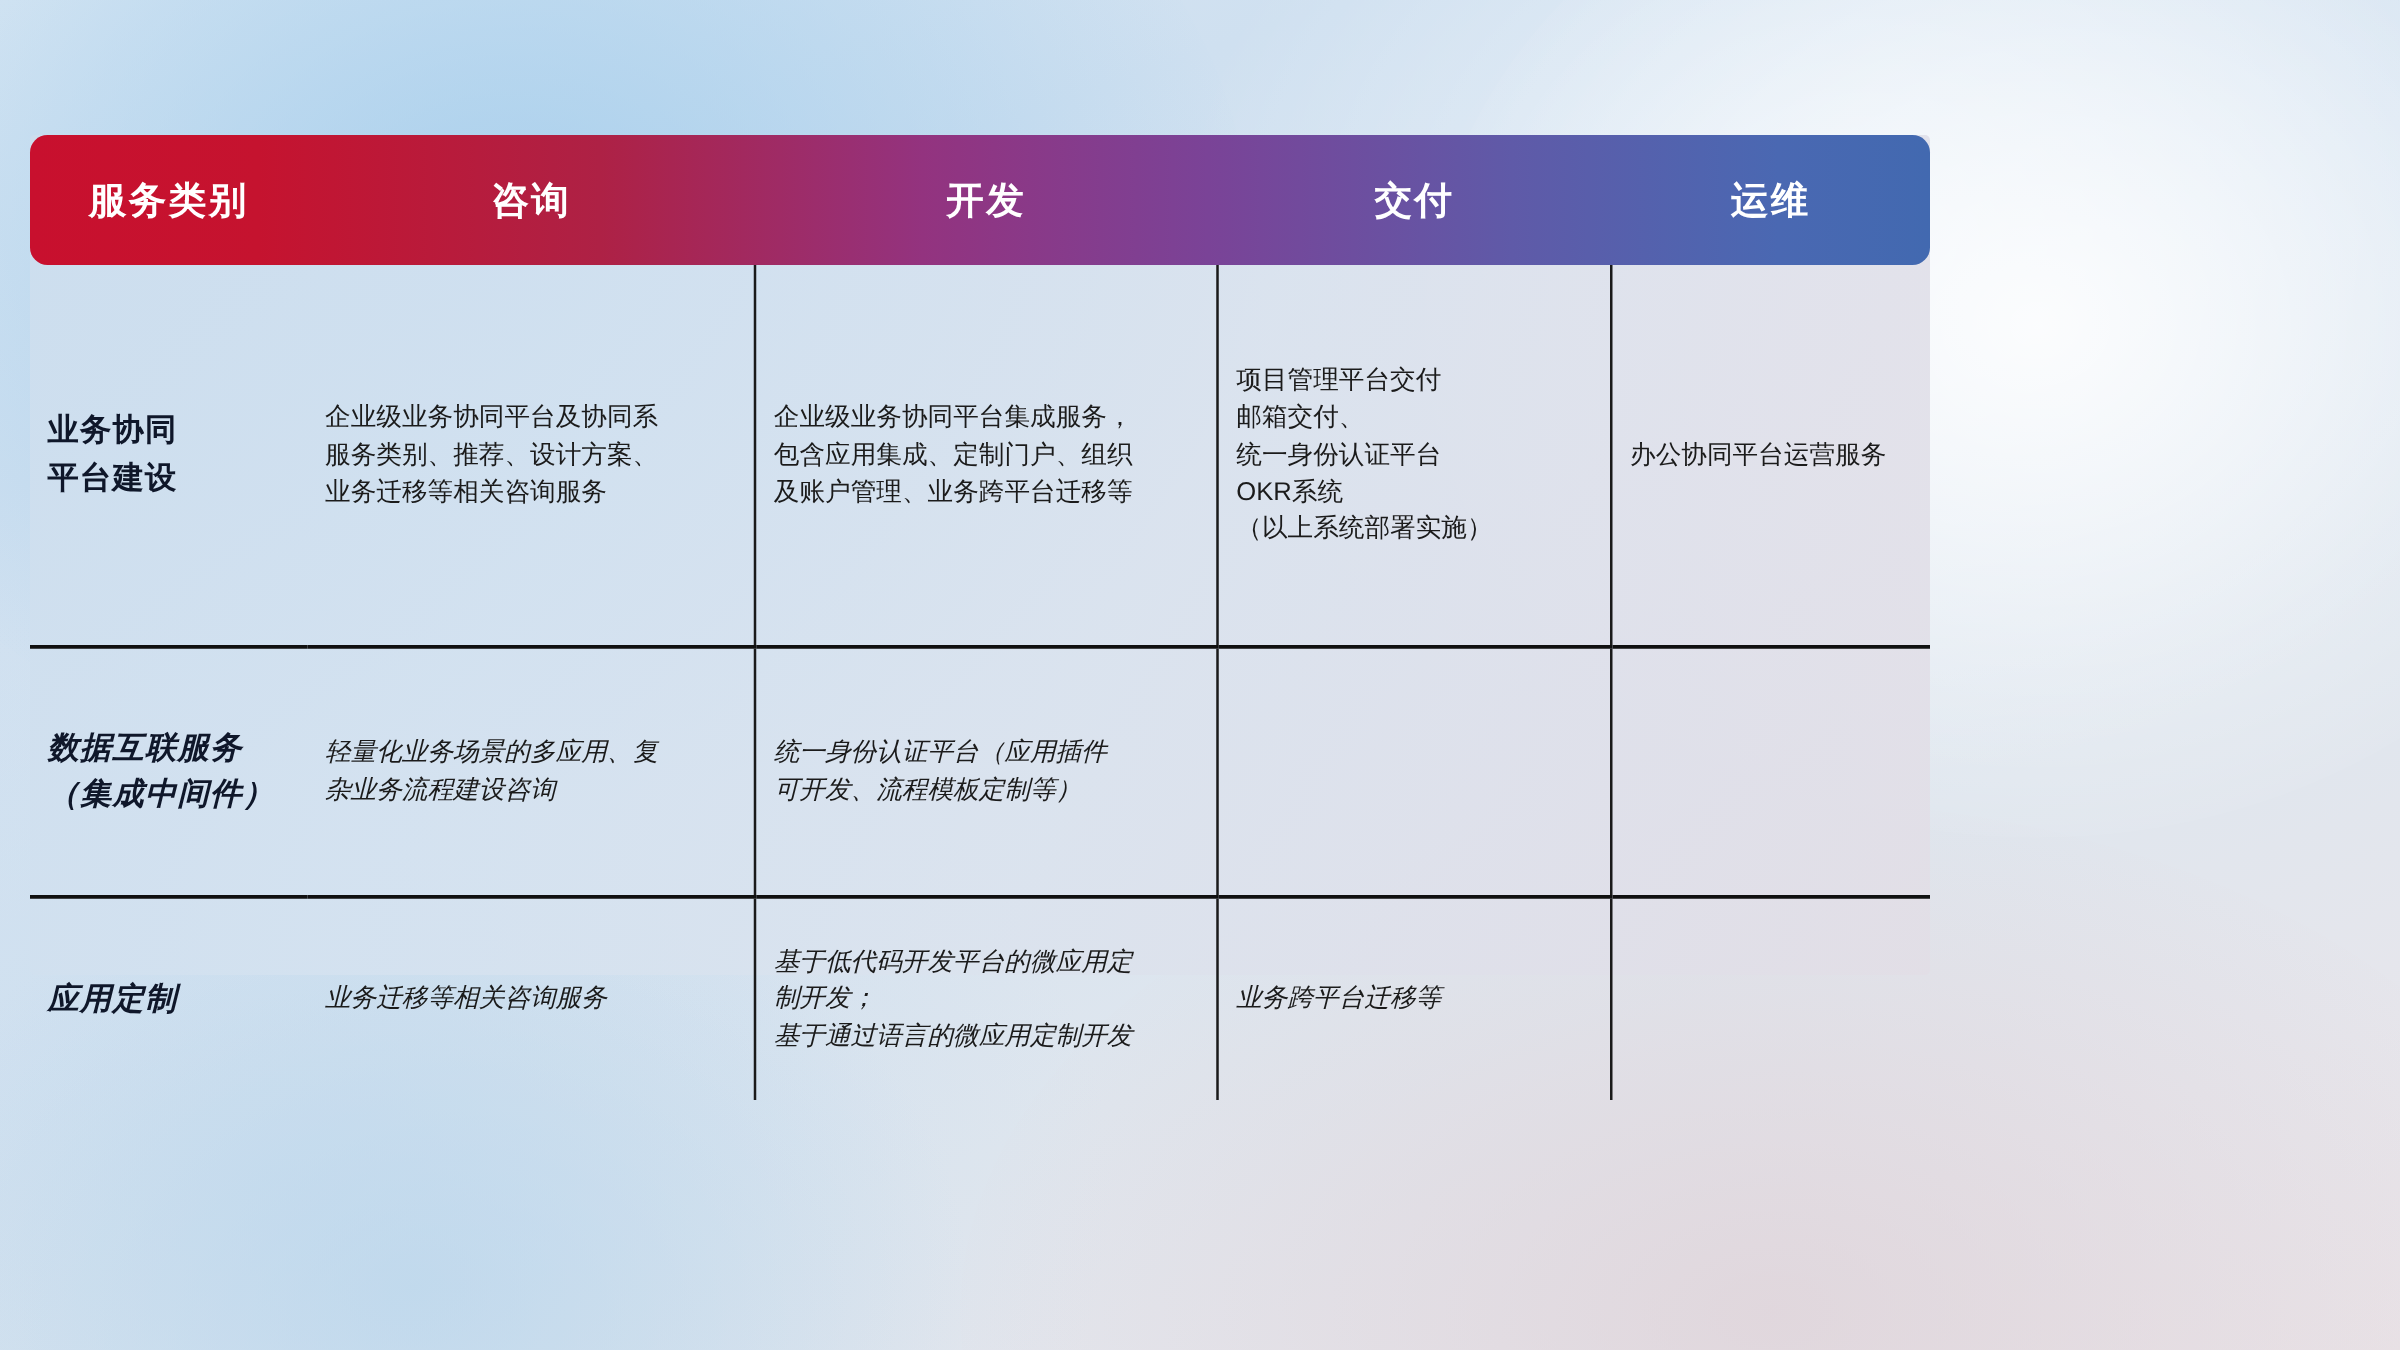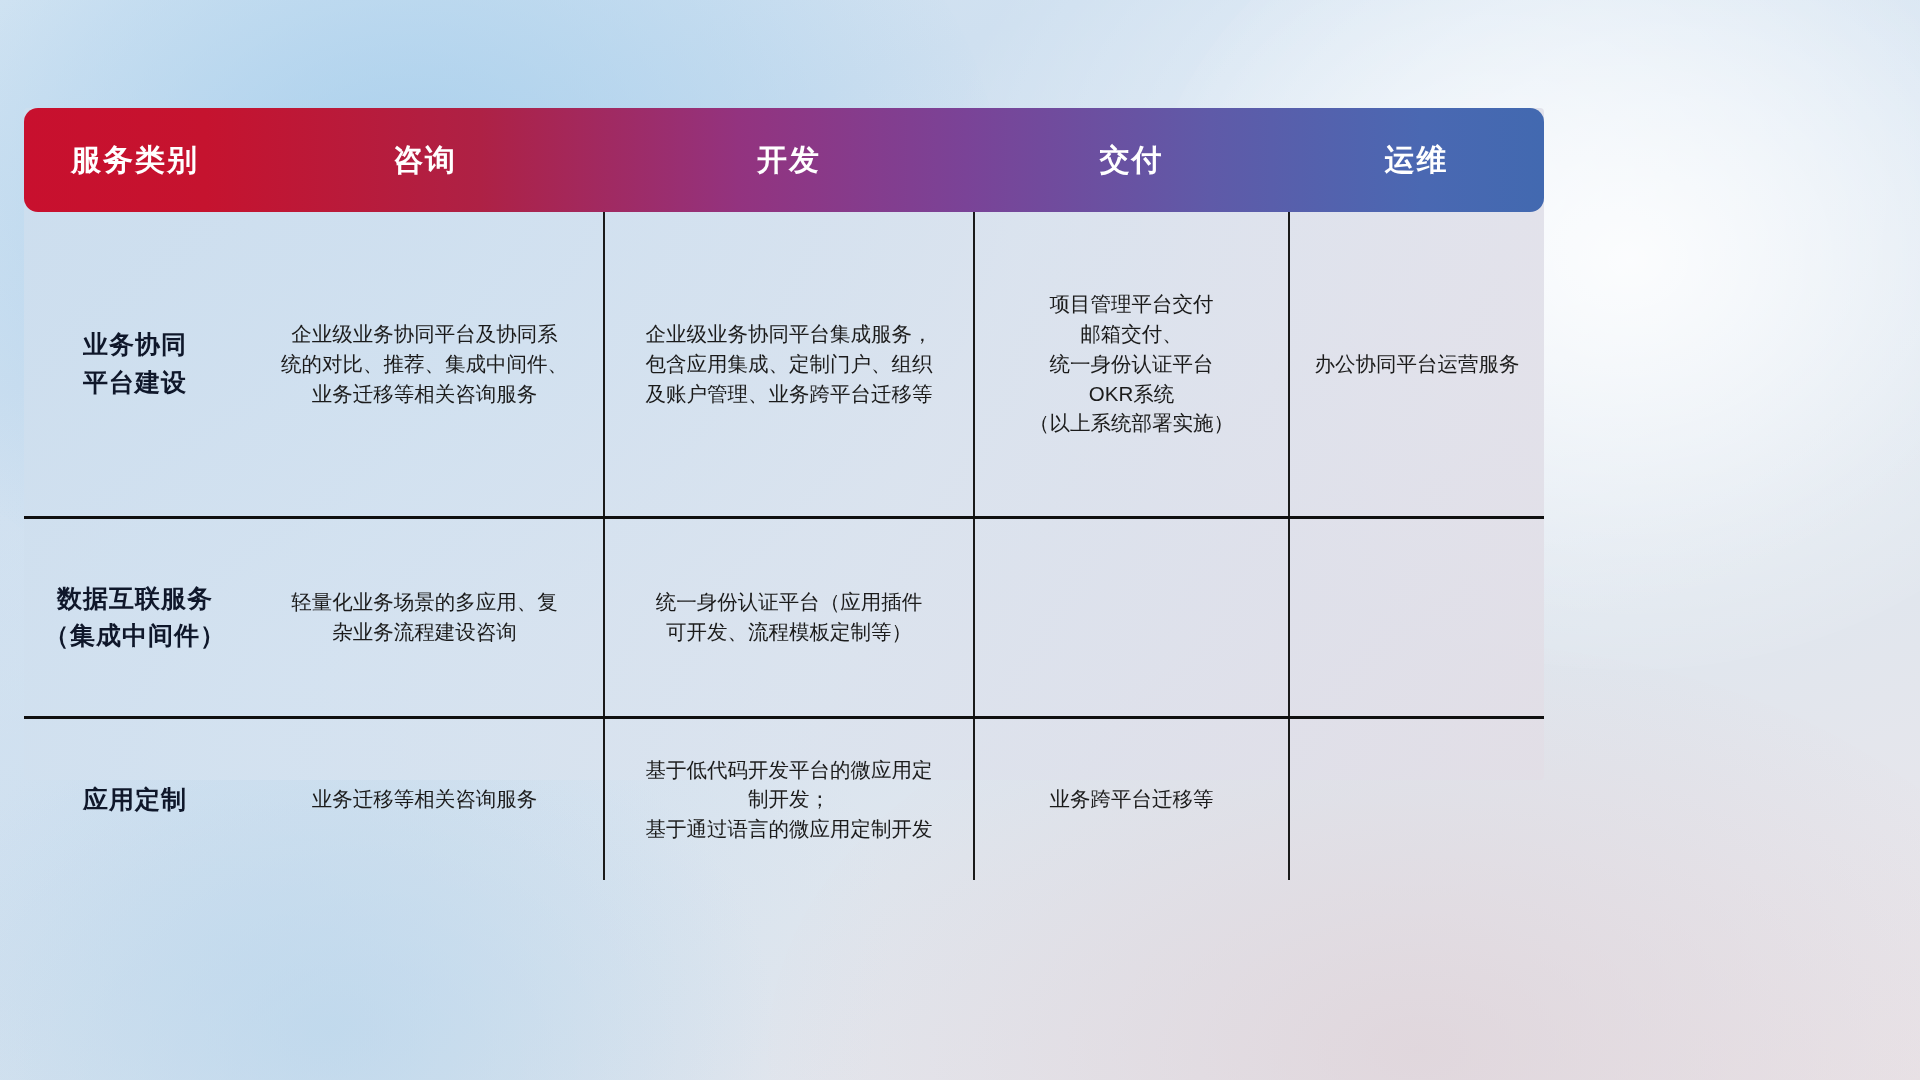--- a/index.html
+++ b/index.html
@@ -117,40 +117,40 @@
 
   .th-label {
     position: relative;
     z-index: 2;
     display: block;
   }
 
   
   tbody td {
     vertical-align: middle;
-    text-align: center;
     padding: 10px 14px;
     font-size: 20.5px;
     line-height: 1.45;
     color: #1b1b1b;
     background: transparent;
   }
 
   tbody tr { position: relative; }
 
   .row-1 { height: 305px; }
   .row-2 { height: 200px; }
   .row-3 { height: 163px; }
 
   
   tbody td.vsep {
     border-left: 2.5px solid #1a1a1a;
   }
   tbody tr.hsep-top td {
     border-top: 3px solid #101010;
+    font-style: italic;
   }
 
   
   td.cat {
     color: #0f172a;
     font-weight: bold;
     font-size: 25px;
     letter-spacing: 1px;
     line-height: 1.5;
   }
@@ -207,21 +207,21 @@
 
       <tbody>
 
         <tr class="row-1">
           <td class="cat">
             <span class="cell-text">业务协同
 平台建设</span>
           </td>
           <td>
             <span class="cell-text">企业级业务协同平台及协同系
-统的对比、推荐、集成中间件、
+服务类别、推荐、设计方案、
 业务迁移等相关咨询服务</span>
           </td>
           <td class="vsep">
             <span class="cell-text">企业级业务协同平台集成服务，
 包含应用集成、定制门户、组织
 及账户管理、业务跨平台迁移等</span>
           </td>
           <td class="vsep">
             <span class="cell-text">项目管理平台交付
 邮箱交付、

